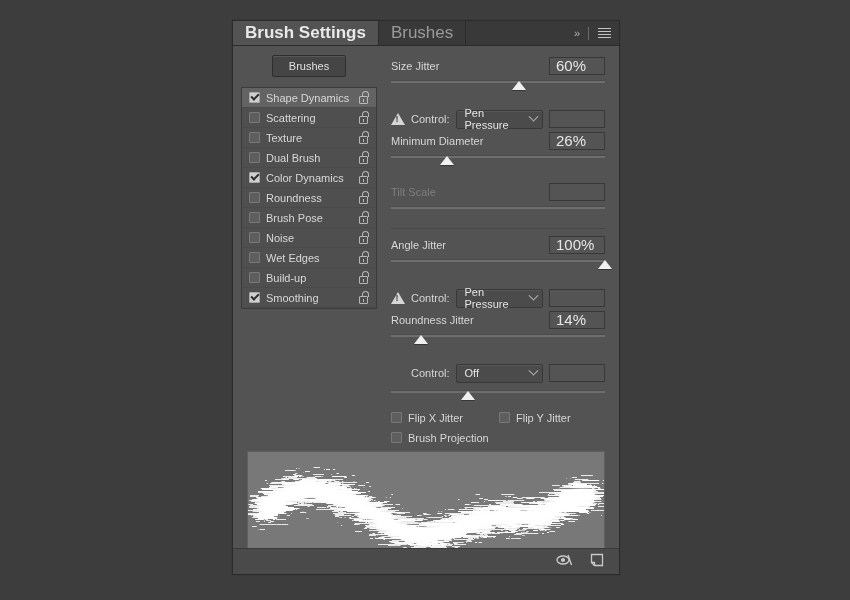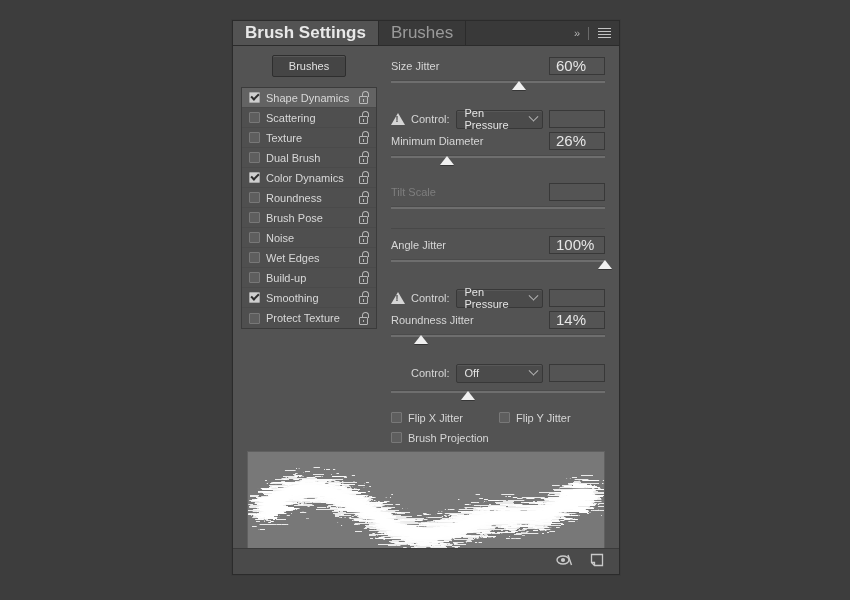--- a/index.html
+++ b/index.html
@@ -405,28 +405,20 @@
 
           <div class="opt-row">
             <span class="cbx checked"></span>
             <span class="lbl">Smoothing</span>
             <span class="lockicon">
                 <i class="shackle"></i>
                 <i class="bodyb"></i>
               </span>
           </div>
 
-          <div class="opt-row" style="border-bottom:none;">
-            <span class="cbx"></span>
-            <span class="lbl">Protect Texture</span>
-            <span class="lockicon">
-                <i class="shackle"></i>
-                <i class="bodyb"></i>
-              </span>
-          </div>
         </div>
       </div>
 
       <div class="rightcol">
 
         <div class="ctl-label-row">
           <span class="ctl-label">Size Jitter</span>
           <span class="numfield">60%</span>
         </div>
         <div class="slider">

